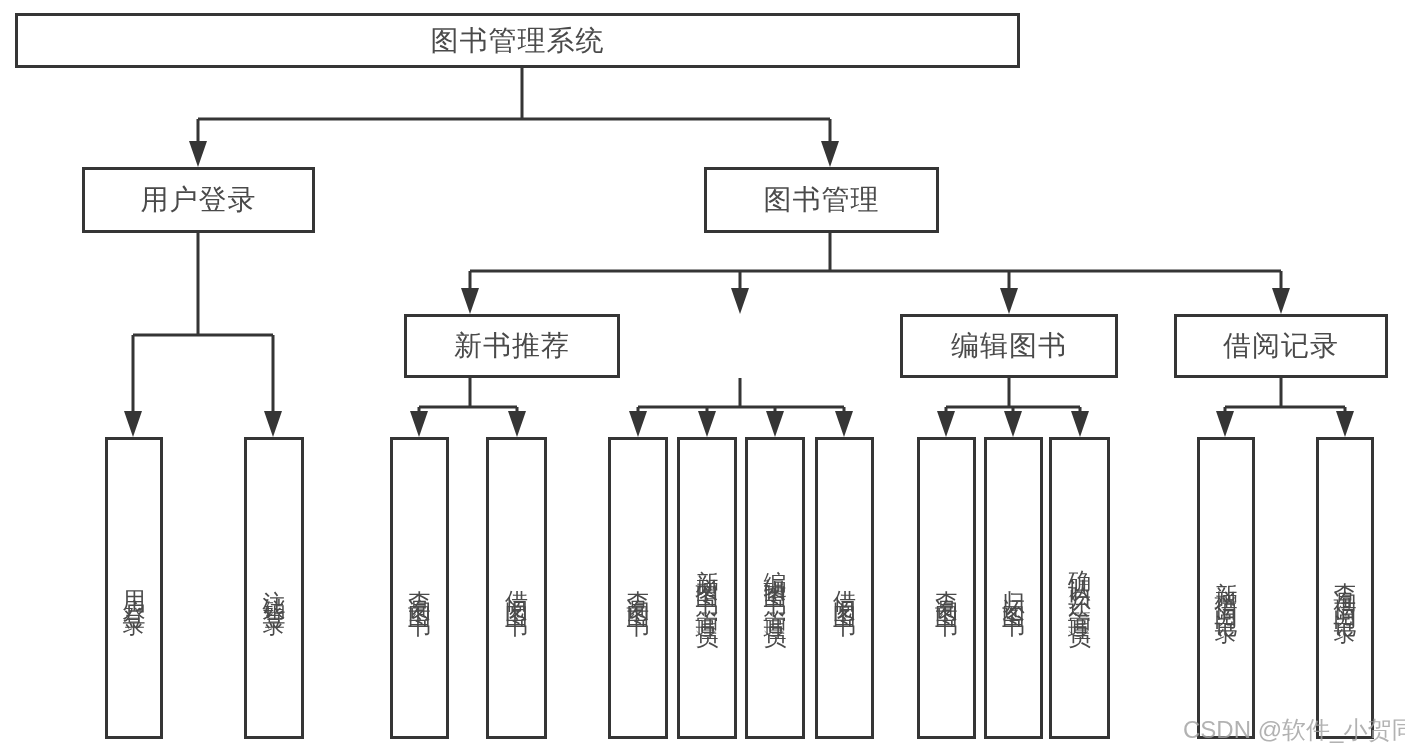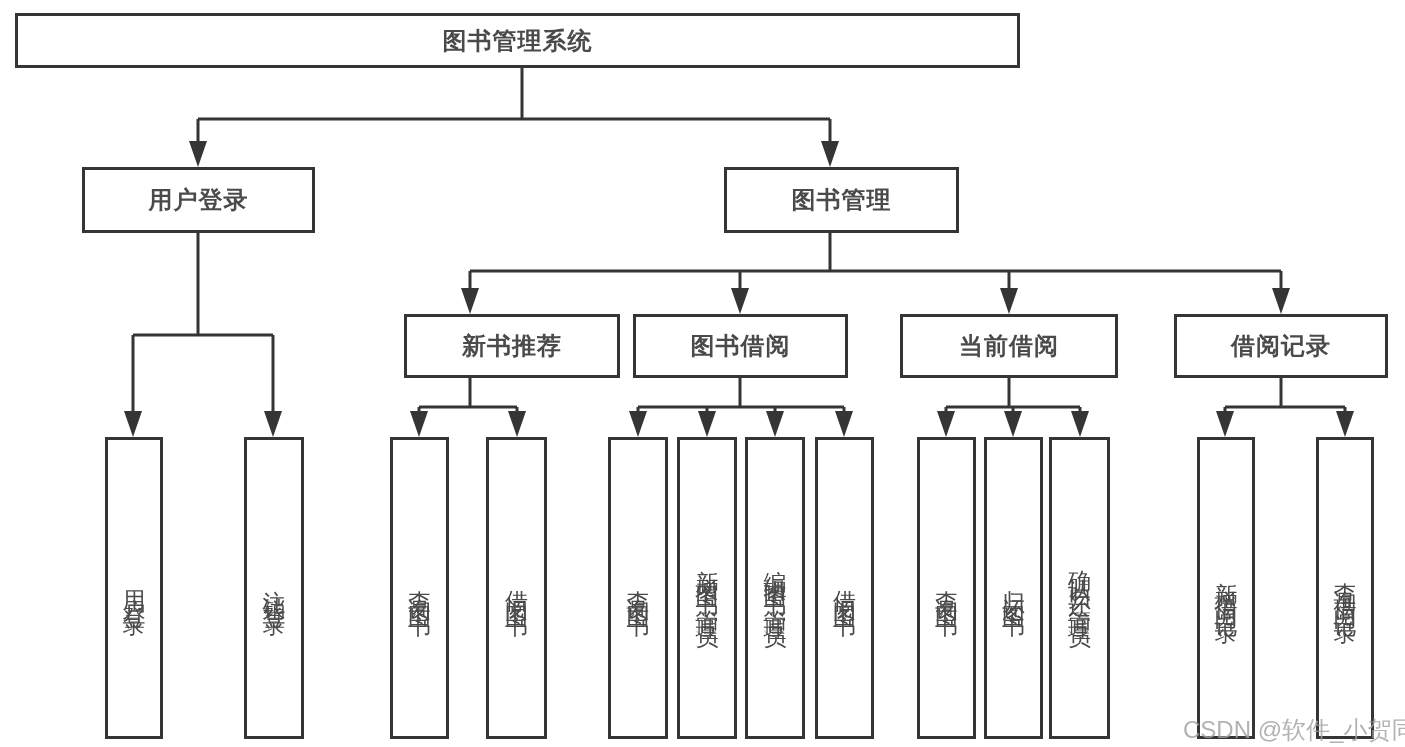--- a/index.html
+++ b/index.html
@@ -27,23 +27,22 @@
     background: #ffffff;
     border: 3px solid #353535;
     color: #4a4a4a;
     display: flex;
     align-items: center;
     justify-content: center;
     z-index: 1;
   }
 
   .hbox {
-    font-size: 24px;
+    font-size: 28px;
     letter-spacing: 1px;
-    font-weight: bold;
   }
 
   .vbox .vtext {
     writing-mode: vertical-rl;
     font-size: 23px;
     letter-spacing: 8px;
     line-height: 1.0;
     white-space: nowrap;
   }
 
@@ -106,32 +105,29 @@
     </g>
   </svg>
 
   <div class="node hbox" style="left:15px; top:13px; width:1005px; height:55px;">
     <span>图书管理系统</span>
   </div>
 
   <div class="node hbox" style="left:82px; top:167px; width:233px; height:66px;">
     <span>用户登录</span>
   </div>
-  <div class="node hbox" style="left:724px; top:167px; width:235px; height:66px;">
+  <div class="node hbox" style="left:704px; top:167px; width:235px; height:66px;">
     <span>图书管理</span>
   </div>
 
   <div class="node hbox" style="left:362px; top:314px; width:216px; height:64px;margin-left:42px;">
     <span>新书推荐</span>
   </div>
-  <div class="node hbox" style="left:633px; top:314px; width:215px; height:64px;">
-    <span>图书借阅</span>
-  </div>
   <div class="node hbox" style="left:900px; top:314px; width:218px; height:64px;">
-    <span>当前借阅</span>
+    <span>编辑图书</span>
   </div>
   <div class="node hbox" style="left:1174px; top:314px; width:214px; height:64px;">
     <span>借阅记录</span>
   </div>
 
   <div class="node vbox" style="left:105px; top:437px; width:58px; height:302px;">
     <span class="vtext">用户登录</span>
   </div>
   <div class="node vbox" style="left:244px; top:437px; width:60px; height:302px;">
     <span class="vtext">注销登录</span>

